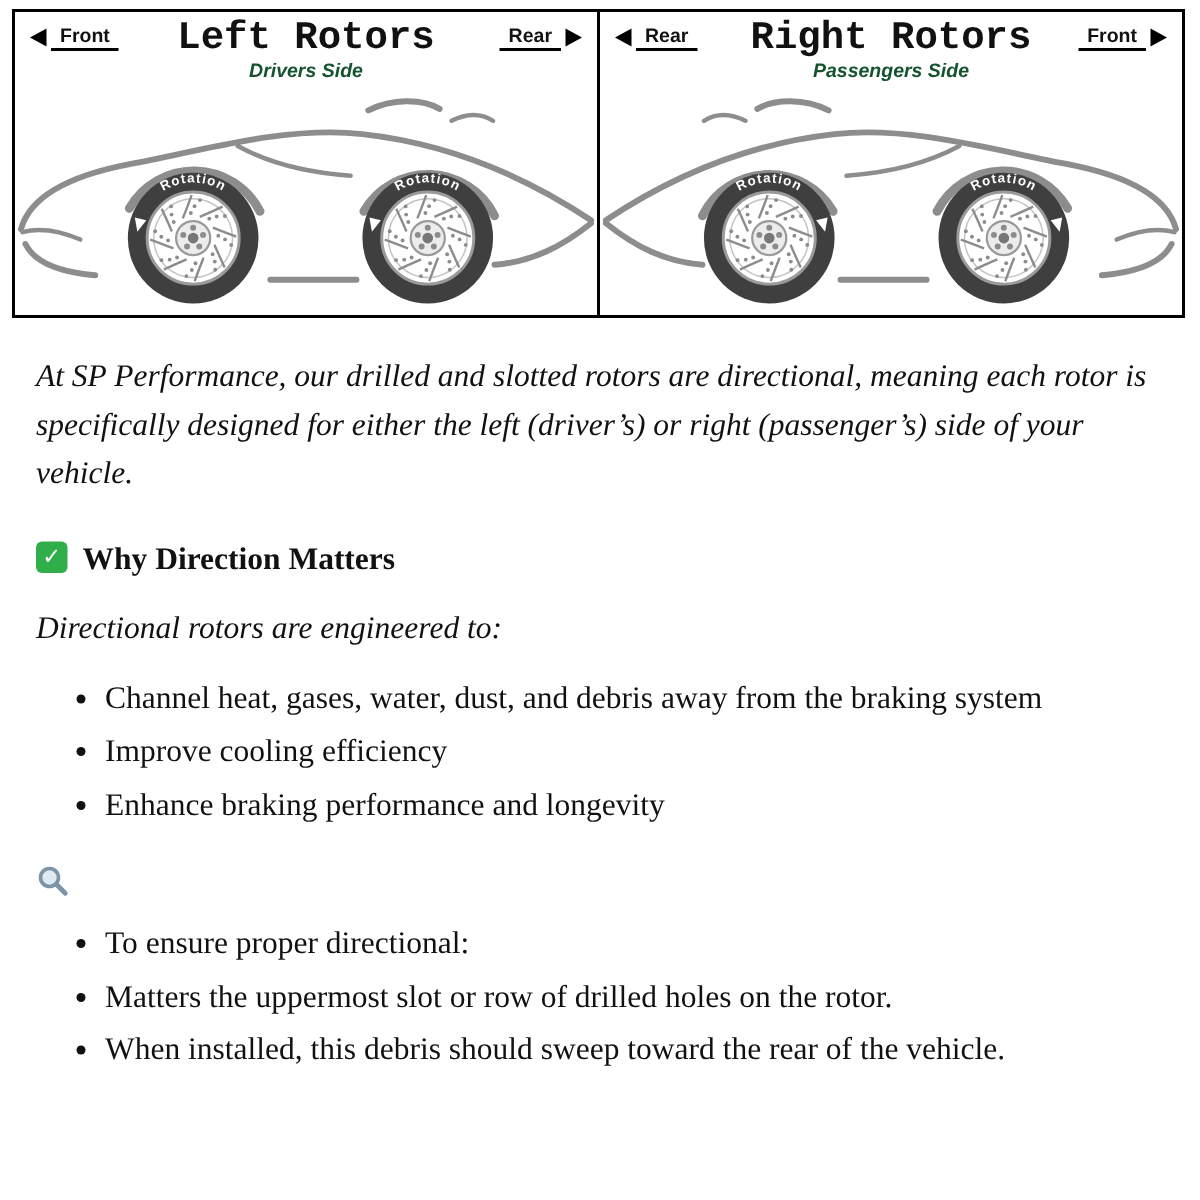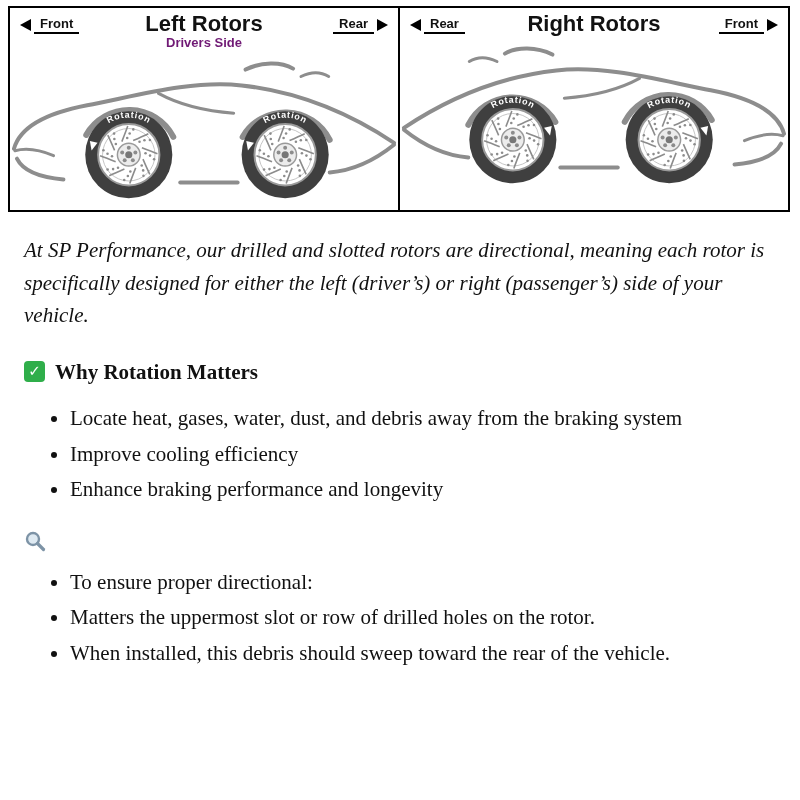--- a/index.html
+++ b/index.html
@@ -11,22 +11,22 @@
   .panel{position:relative;width:50%;height:206px;border:2px solid #000;background:#fff;box-sizing:border-box;}
   .panel.right{margin-left:-2px;}
   .corner{position:absolute;top:8px;display:flex;align-items:center;gap:3px;
           font-family:"Liberation Sans",sans-serif;font-weight:bold;font-size:13px;}
   .corner.cl{left:10px;} .corner.cr{right:10px;}
   .arrow-text{border-bottom:2px solid #000;padding:0 6px 1px 6px;}
   .tri{width:0;height:0;display:inline-block;}
   .tri-left{border-top:6px solid transparent;border-bottom:6px solid transparent;border-right:11px solid #000;}
   .tri-right{border-top:6px solid transparent;border-bottom:6px solid transparent;border-left:11px solid #000;}
   .titleblock{text-align:center;padding-top:4px;font-family:"Liberation Sans",sans-serif;}
-  .ptitle{font-size:22px;font-weight:bold;line-height:1.05;}
-  .psub{font-size:13px;font-weight:bold;color:#701a75;}
+  .ptitle{font-size:26px;font-weight:bold;line-height:1.05;font-family:Liberation Mono, monospace;}
+  .psub{font-size:13px;font-weight:bold;font-style:italic;color:#14532d;}
   .car{display:block;width:100%;height:152px;margin-top:2px;}
 
   
   .article{padding:12px 24px 0 24px;font-size:21px;line-height:1.55;}
   .article p{margin:10px 0 14px 0;font-style:italic;}
   .sec-head{display:flex;align-items:center;gap:10px;font-size:21px;margin:24px 0 14px 0;}
   .sec-head.bold{font-weight:bold;}
   .check-box{display:inline-flex;align-items:center;justify-content:center;
              width:21px;height:21px;border-radius:4px;color:#fff;
              font-family:"DejaVu Sans",sans-serif;font-weight:bold;font-size:15px;flex:0 0 auto;}
@@ -159,20 +159,21 @@
         </svg>
     </div>
 
     <div class="panel right">
       <div class="corner cl">
         <span class="tri tri-left"></span>
         <span class="arrow-text">Rear</span>
       </div>
       <div class="titleblock">
         <div class="ptitle">Right Rotors</div>
+        <div class="psub">Passengers Side</div>
       </div>
       <div class="corner cr">
         <span class="arrow-text">Front</span>
         <span class="tri tri-right"></span>
       </div>
       <svg class="car" id="car-right" viewBox="0 0 392 150">
           <g fill="none" stroke="#8d8d8d" stroke-width="4" stroke-linecap="round" transform="translate(392,0) scale(-1,1)">
             <path d="M 4 96 C 10 74 36 60 78 52 C 122 44 182 26 234 32 C 288 38 340 58 388 90" stroke-width="4"></path>
             <path d="M 5 98 C 16 95 30 97 44 103" stroke-width="3"></path>
             <path d="M 7 106 C 13 118 30 125 54 127" stroke-width="4"></path>
@@ -278,26 +279,27 @@
     </div>
 
   </div>
 
   <div class="article">
 
     <p>At SP Performance, our drilled and slotted rotors are directional, meaning each rotor is specifically designed for either the left (driver’s) or right (passenger’s) side of your vehicle.</p>
 
     <div class="sec-head bold">
       <span class="check-box" id="check-box" style="background: rgb(47, 174, 74);">✓</span>
-      <span>Why Rotation Matters</span>
+      <span>Why Direction Matters</span>
     </div>
 
+    <p>Directional rotors are engineered to:</p>
 
     <ul class="blist">
-      <li>Locate heat, gases, water, dust, and debris away from the braking system</li>
+      <li>Channel heat, gases, water, dust, and debris away from the braking system</li>
       <li>Improve cooling efficiency</li>
       <li>Enhance braking performance and longevity</li>
     </ul>
 
     <div class="sec-head">
       <svg width="22" height="22" viewBox="0 0 22 22">
         <circle cx="9" cy="9" r="6" fill="#dfeaf2" stroke="#7d93a6" stroke-width="2.4"></circle>
         <line x1="13.5" y1="13.5" x2="19.5" y2="19.5" stroke="#7d93a6" stroke-width="3.2" stroke-linecap="round"></line>
       </svg>
     </div>

